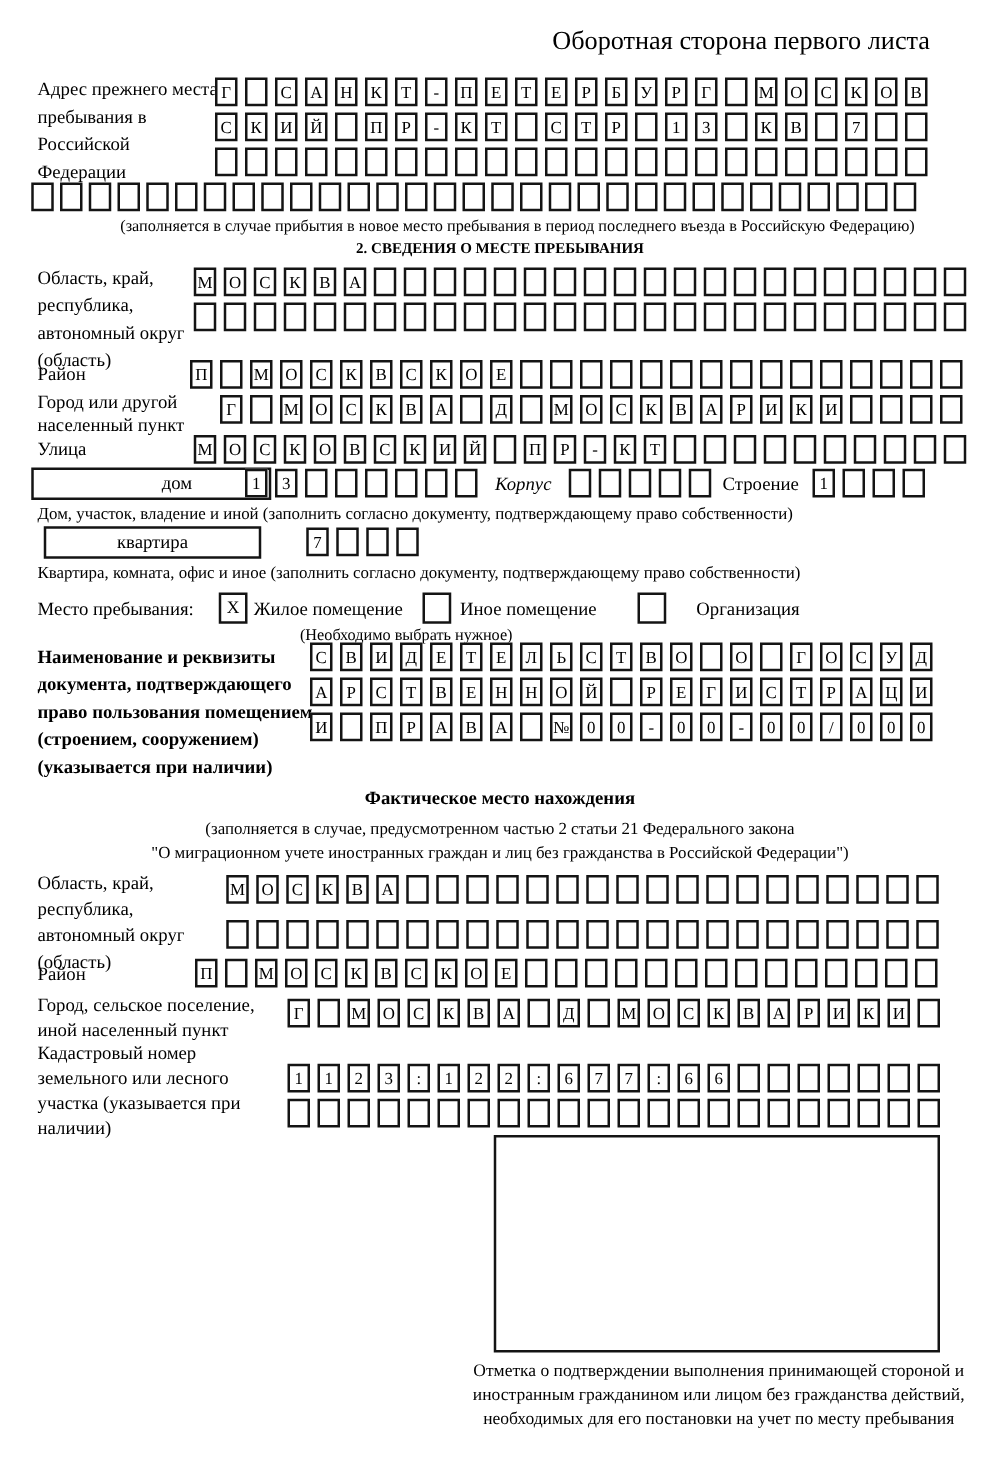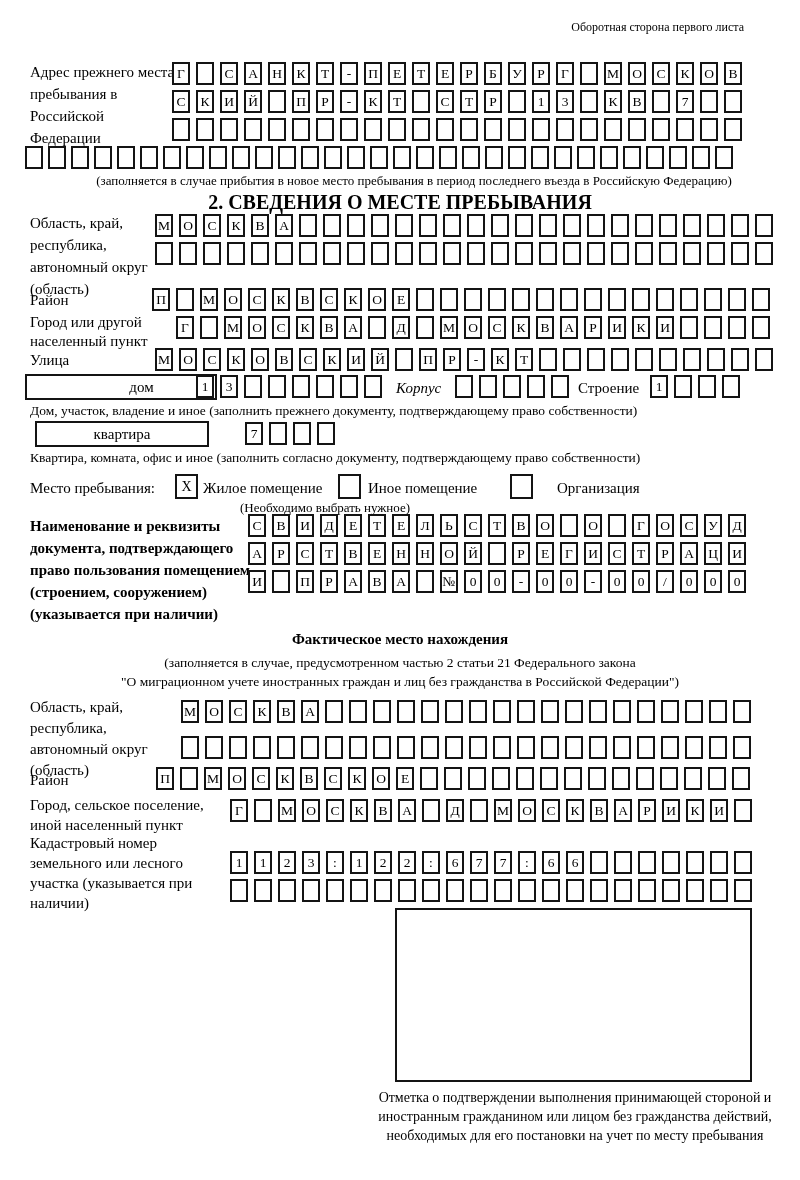--- a/index.html
+++ b/index.html
@@ -5,21 +5,21 @@
   * { margin:0; padding:0; box-sizing:border-box; }
   html,body { background:#fff; }
   body {
     width:800px; height:1180px; position:relative;
     font-family:"Liberation Serif", serif; color:#000;
     overflow:hidden;
   }
   .abs { position:absolute; }
   .lbl { font-size:15px; line-height:22px; }
   .cap { font-size:13px; }
-  .title { font-weight:bold; font-size:20px; text-align:center; width:100%; }
+  .title { font-weight:bold; font-size:12px; text-align:center; width:100%; }
   .subtitle { font-weight:bold; font-size:15px; text-align:center; width:100%; }
   .boxrow { display:flex; gap:6px; }
   .boxrow.tight { gap:5px; }
   .cell {
     width:18px; height:23px; border:2px solid #141414; background:#fff;
     display:inline-flex; align-items:center; justify-content:center;
     font-size:13.5px; font-family:"Liberation Serif", serif; flex:0 0 auto;
   }
   .wbox {
     border:2px solid #141414; height:26px; background:#fff;
@@ -30,21 +30,21 @@
     display:inline-flex; align-items:center; justify-content:center; font-size:14px;
   }
   .center { text-align:center; }
   .stamp {
     border:2px solid #141414; background:#fff;
   }
 </style>
 </head>
 <body>
 
-<div class="abs" style="top:20px; right:56px; font-size:12px;">Оборотная сторона первого листа</div>
+<div class="abs" style="top:20px; right:56px; font-size:21px;">Оборотная сторона первого листа</div>
 
 <div class="abs lbl" style="left:30px; top:61px; width:148px;">Адрес прежнего места пребывания в Российской Федерации</div>
 <div class="abs boxrow" style="left:172px; top:62px;">
     <span class="cell">Г</span>
     <span class="cell"></span>
     <span class="cell">С</span>
     <span class="cell">А</span>
     <span class="cell">Н</span>
     <span class="cell">К</span>
     <span class="cell">Т</span>
@@ -321,21 +321,21 @@
     <span class="cell"></span>
     <span class="cell"></span>
   </div>
 <div class="abs lbl" style="left:578px; top:377px;">Строение</div>
 <div class="abs boxrow" style="left:650px; top:375px;">
     <span class="cell">1</span>
     <span class="cell"></span>
     <span class="cell"></span>
     <span class="cell"></span>
   </div>
-<div class="abs" style="left:30px; top:403px; font-size:13.5px;">Дом, участок, владение и иное (заполнить прежнего документу, подтверждающему право собственности)</div>
+<div class="abs" style="left:30px; top:403px; font-size:13.5px;">Дом, участок, владение и иной (заполнить согласно документу, подтверждающему право собственности)</div>
 
 <div class="abs wbox" style="left:35px; top:421px; width:174px;">квартира</div>
 <div class="abs boxrow" style="left:245px; top:422px;">
     <span class="cell">7</span>
     <span class="cell"></span>
     <span class="cell"></span>
     <span class="cell"></span>
   </div>
 <div class="abs" style="left:30px; top:450px; font-size:13.5px;">Квартира, комната, офис и иное (заполнить согласно документу, подтверждающему право собственности)</div>
 

